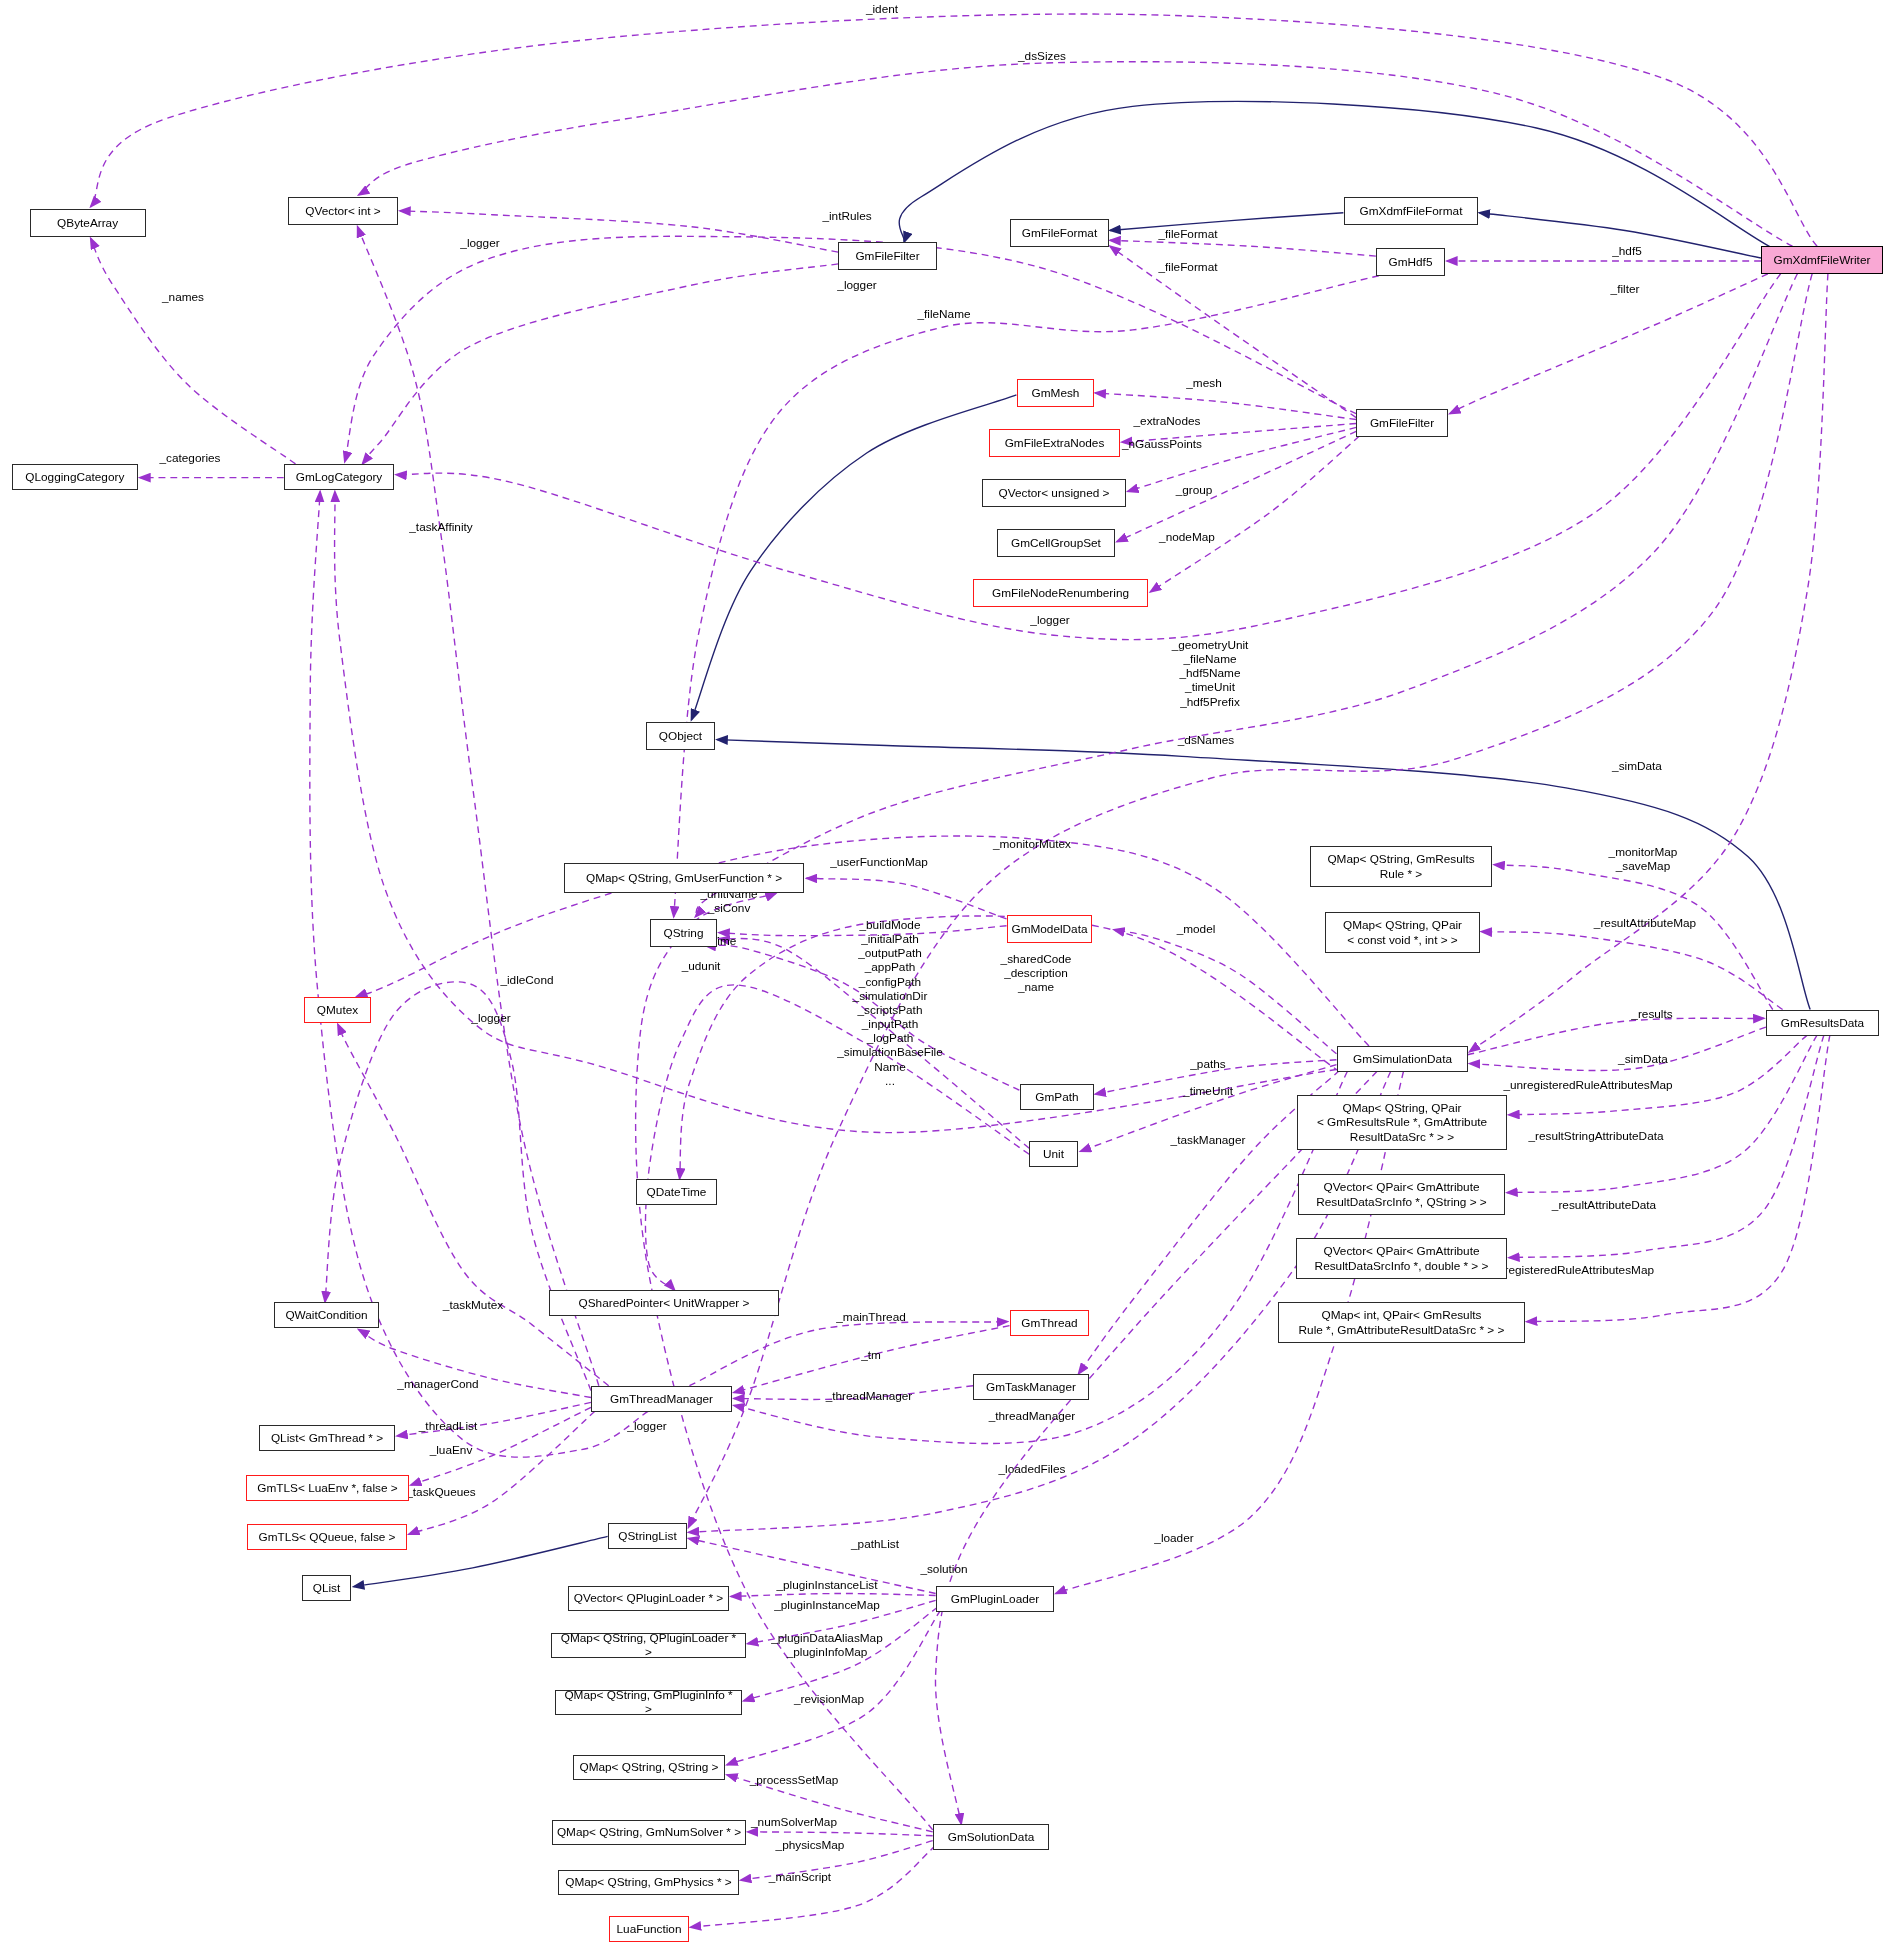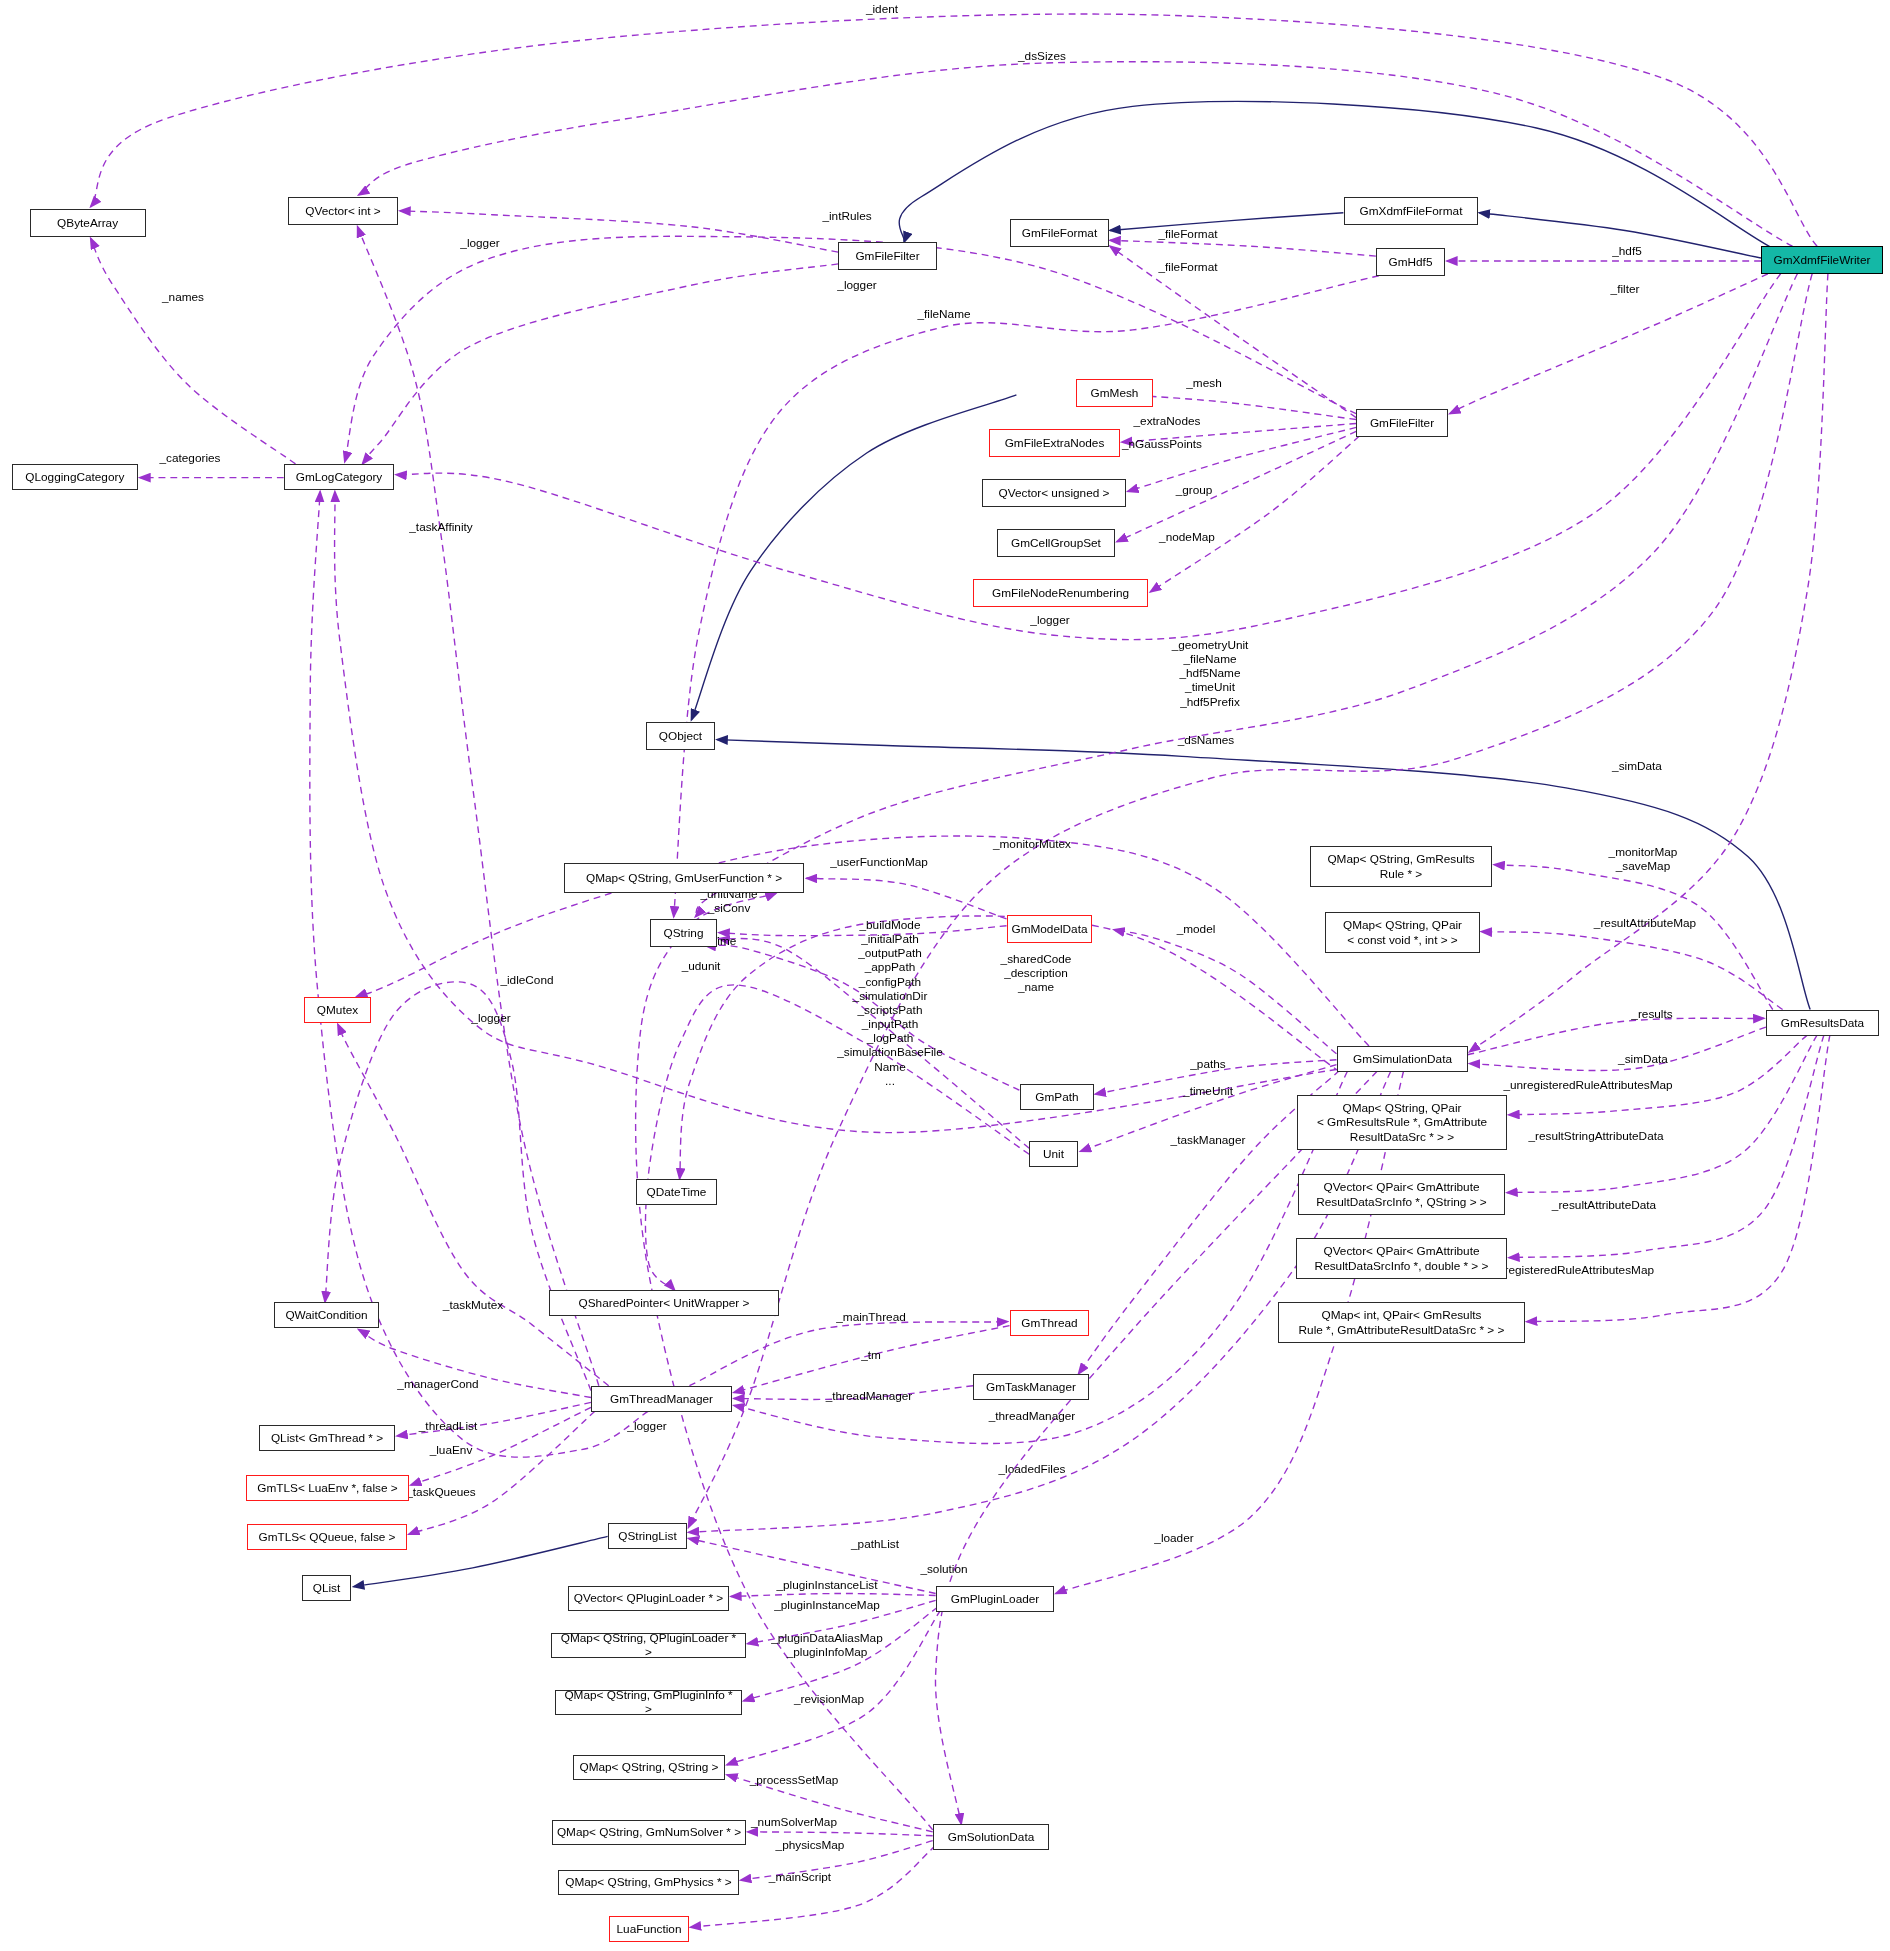--- a/index.html
+++ b/index.html
@@ -5,21 +5,21 @@
   html,body{margin:0;padding:0;background:#ffffff;}
   #canvas{position:relative;width:1890px;height:1951px;font-family:"Liberation Sans",sans-serif;overflow:hidden;}
   #edges{position:absolute;left:0;top:0;width:1890px;height:1951px;}
   .edge{fill:none;stroke-width:1.4px;}
   .edge.dashed{stroke:#9a32cd;stroke-dasharray:7 5;}
   .edge.solid{stroke:#22226e;}
   .node{position:absolute;box-sizing:border-box;background:#ffffff;border:1.4px solid #2a2a2a;
         display:flex;align-items:center;justify-content:center;text-align:center;
         font-size:11.8px;line-height:1.22;color:#000;white-space:pre-line;padding:1px 3.9px;cursor:pointer;}
   .node.red{border:1.6px solid #ff1a1a;}
-  .node.main{background:#14b8a6;border:1.6px solid #000;}
+  .node.main{background:#f9a8d4;border:1.6px solid #000;}
   .edge-label{position:absolute;transform:translateX(-50%);font-size:11.8px;line-height:1.2;
         color:#000;white-space:pre;text-align:center;pointer-events:none;}
 </style>
 </head>
 <body>
 
 <div id="canvas">
   <svg id="edges" xmlns="http://www.w3.org/2000/svg" viewBox="0 0 1919 1981" width="1890" height="1951">
     <defs>
       <marker id="arrow-dashed" viewBox="0 0 13 10" markerWidth="13" markerHeight="10" refX="11" refY="5" orient="auto" markerUnits="userSpaceOnUse">
@@ -187,21 +187,21 @@
     <div class="edge-label" style="left: 794px; top: 1815px;">_numSolverMap</div>
     <div class="edge-label" style="left: 810px; top: 1838px;">_physicsMap</div>
     <div class="edge-label" style="left: 800px; top: 1870px;">_mainScript</div>
     <div class="node plain" style="left: 29.6px; top: 209px; width: 116px; height: 27.6px;">QByteArray</div>
     <div class="node plain" style="left: 288px; top: 197px; width: 110px; height: 27.6px;">QVector&lt; int &gt;</div>
     <div class="node plain" style="left: 838px; top: 242px; width: 99px; height: 27.6px;">GmFileFilter</div>
     <div class="node plain" style="left: 1010px; top: 219px; width: 99px; height: 27.6px;">GmFileFormat</div>
     <div class="node plain" style="left: 1344px; top: 197px; width: 134px; height: 27.6px;">GmXdmfFileFormat</div>
     <div class="node plain" style="left: 1376px; top: 248px; width: 69px; height: 27.6px;">GmHdf5</div>
     <div class="node main" style="left: 1761px; top: 246px; width: 122px; height: 27.6px;">GmXdmfFileWriter</div>
-    <div class="node red" style="left: 1076px; top: 379px; width: 77px; height: 27.6px;">GmMesh</div>
+    <div class="node red" style="left: 1017px; top: 379px; width: 77px; height: 27.6px;">GmMesh</div>
     <div class="node red" style="left: 989px; top: 429px; width: 131px; height: 27.6px;">GmFileExtraNodes</div>
     <div class="node plain" style="left: 982px; top: 479px; width: 144px; height: 27.6px;">QVector&lt; unsigned &gt;</div>
     <div class="node plain" style="left: 997px; top: 529px; width: 118px; height: 27.6px;">GmCellGroupSet</div>
     <div class="node red" style="left: 973px; top: 579px; width: 175px; height: 27.6px;">GmFileNodeRenumbering</div>
     <div class="node plain" style="left: 1356px; top: 409px; width: 92px; height: 27.6px;">GmFileFilter</div>
     <div class="node plain" style="left: 11.8px; top: 464px; width: 126px; height: 25.6px;">QLoggingCategory</div>
     <div class="node plain" style="left: 284px; top: 464px; width: 110px; height: 25.6px;">GmLogCategory</div>
     <div class="node plain" style="left: 646px; top: 722px; width: 69px; height: 27.6px;">QObject</div>
     <div class="node plain" style="left: 564px; top: 863px; width: 240px; height: 29.6px;">QMap&lt; QString, GmUserFunction * &gt;</div>
     <div class="node plain" style="left: 650px; top: 919px; width: 67px; height: 27.6px;">QString</div>

